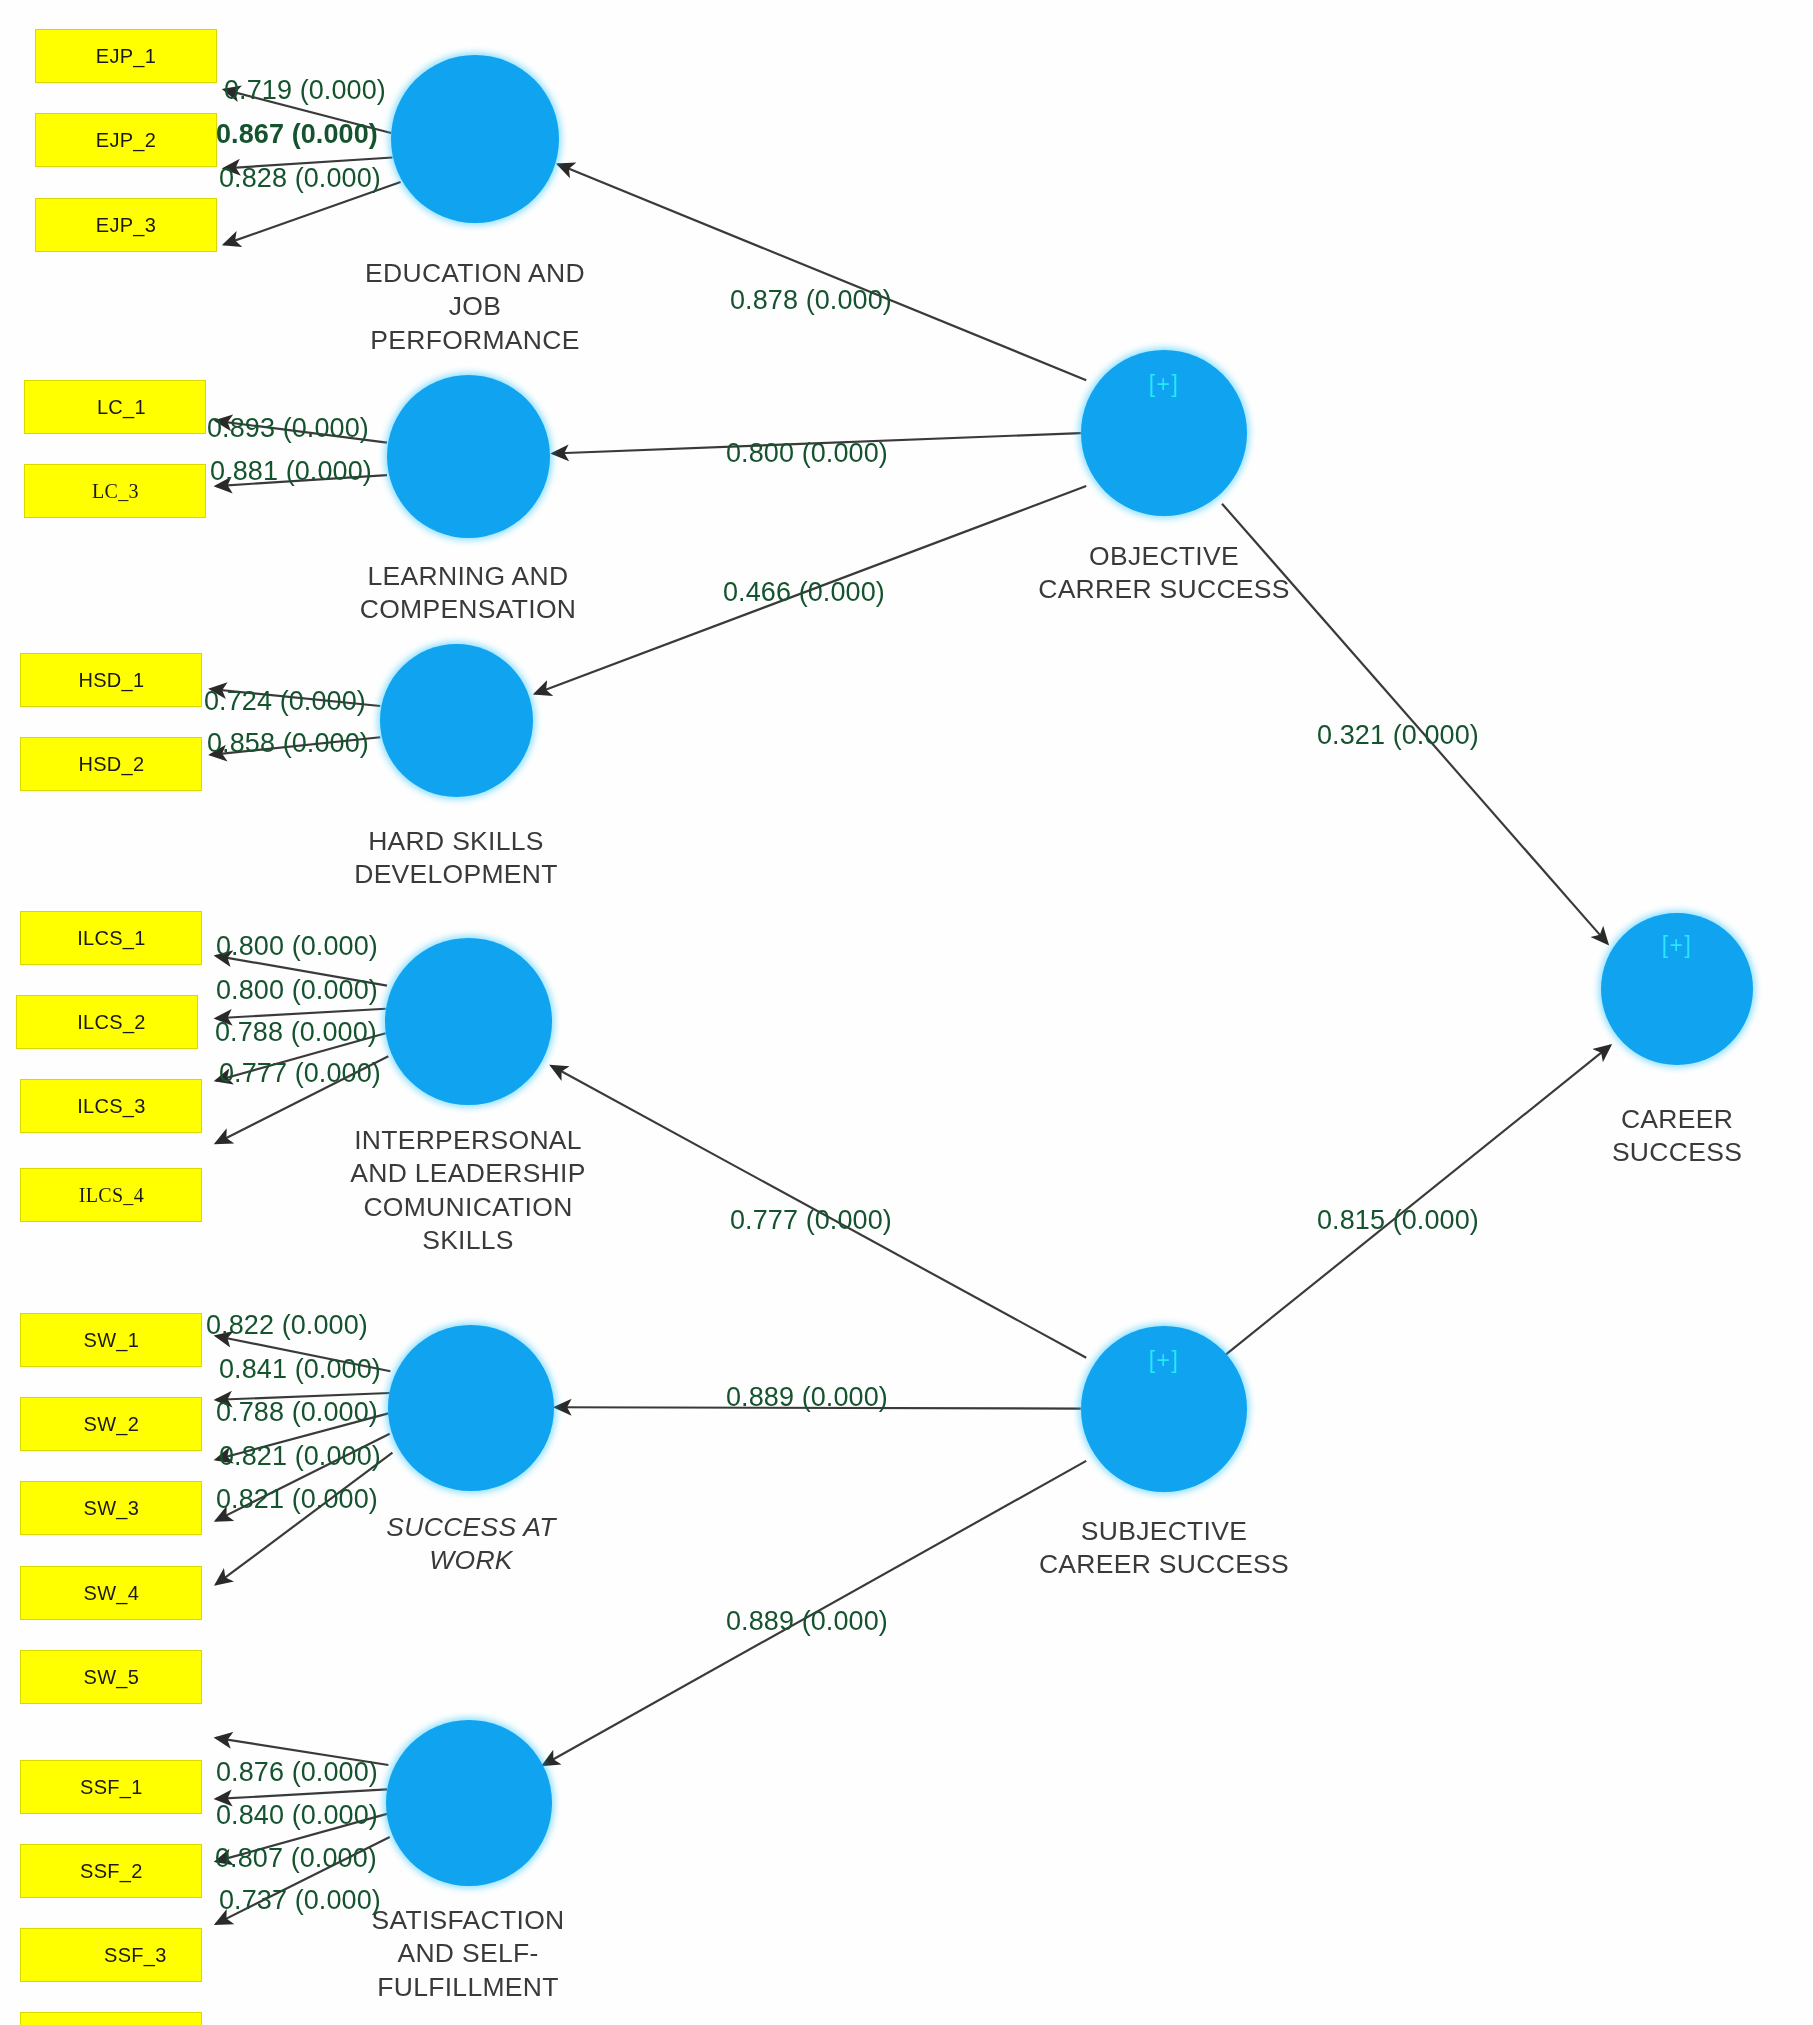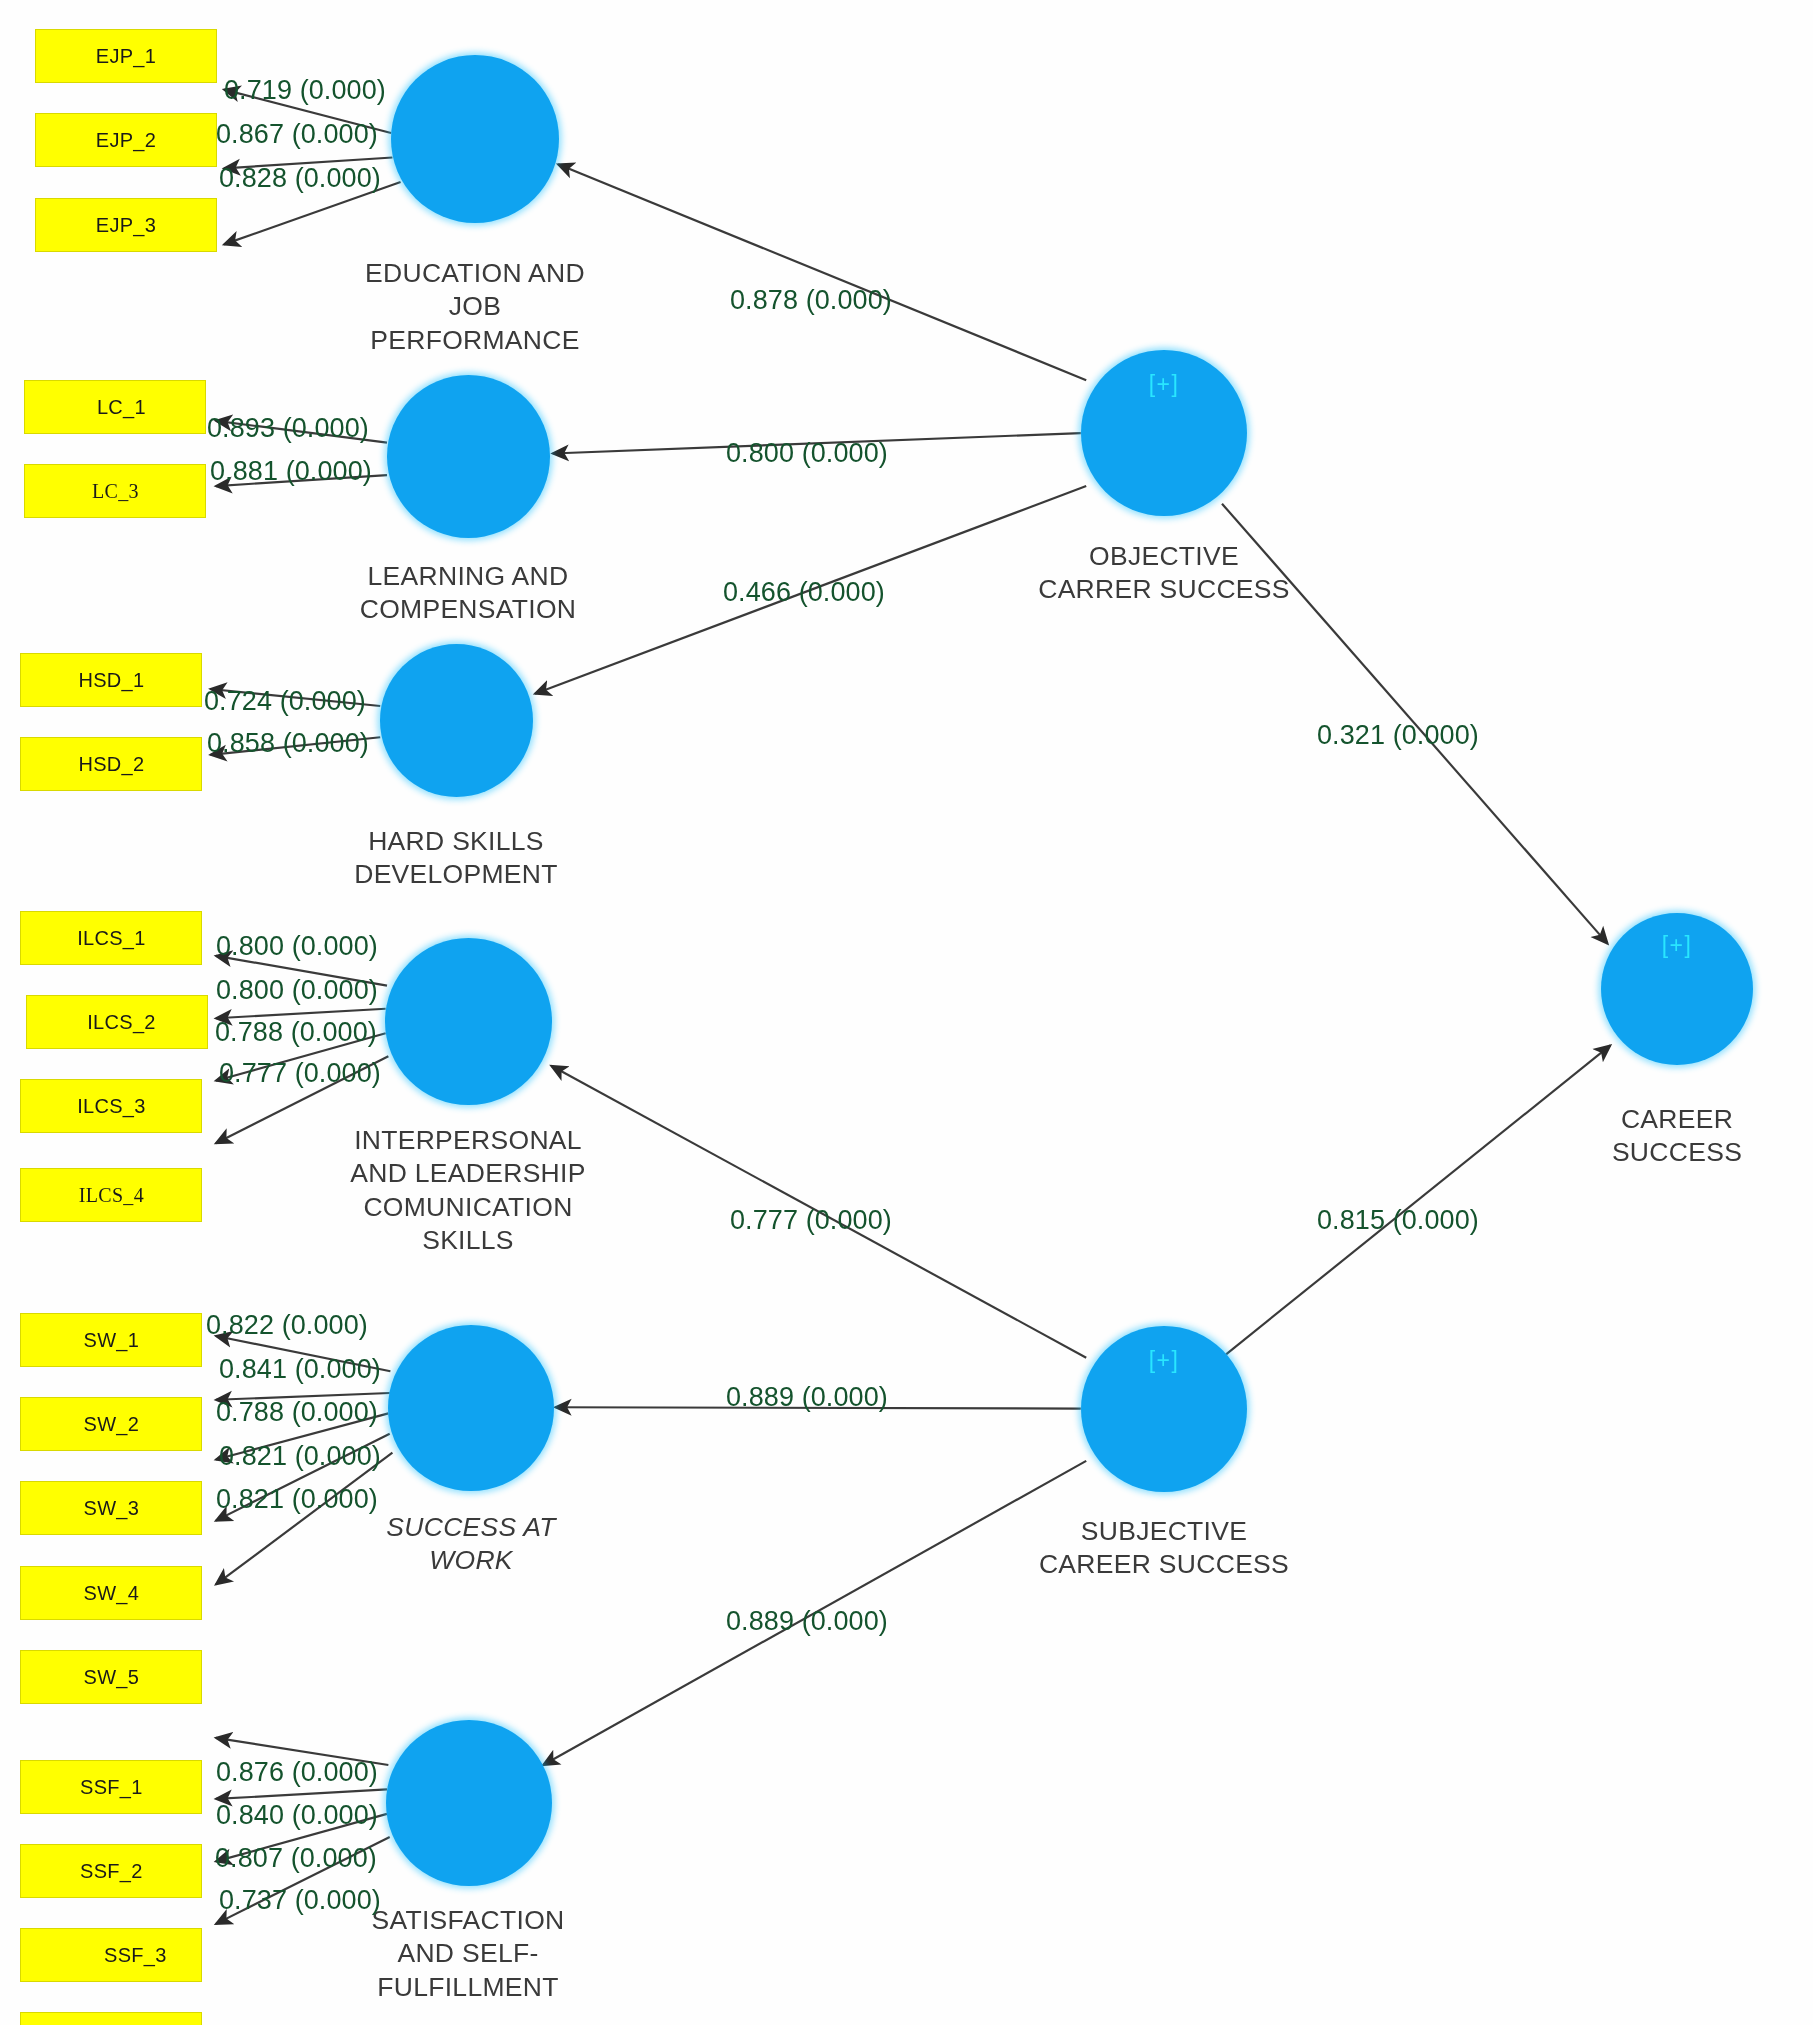--- a/index.html
+++ b/index.html
@@ -118,21 +118,21 @@
 
   <div id="indicator-layer">
       <div class="ind-box" style="left: 35px; top: 29px;">EJP_1</div>
       <div class="ind-box" style="left: 35px; top: 113px;">EJP_2</div>
       <div class="ind-box" style="left: 35px; top: 198px;">EJP_3</div>
       <div class="ind-box" style="left: 24.4px; top: 380px; padding-left: 12px;">LC_1</div>
       <div class="ind-box" style="left: 24.4px; top: 464px; font-family: Liberation Serif, serif;">LC_3</div>
       <div class="ind-box" style="left: 20.4px; top: 653px;">HSD_1</div>
       <div class="ind-box" style="left: 20.4px; top: 737px;">HSD_2</div>
       <div class="ind-box" style="left: 20.4px; top: 911px;">ILCS_1</div>
-      <div class="ind-box" style="left: 26px; top: 995px; padding-left: 9px;">ILCS_2</div>
+      <div class="ind-box" style="left: 16px; top: 995px; padding-left: 9px;">ILCS_2</div>
       <div class="ind-box" style="left: 20.4px; top: 1079px;">ILCS_3</div>
       <div class="ind-box" style="left: 20.4px; top: 1168px; font-family: Liberation Serif, serif;">ILCS_4</div>
       <div class="ind-box" style="left: 20.4px; top: 1313px;">SW_1</div>
       <div class="ind-box" style="left: 20.4px; top: 1397px;">SW_2</div>
       <div class="ind-box" style="left: 20.4px; top: 1481px;">SW_3</div>
       <div class="ind-box" style="left: 20.4px; top: 1566px;">SW_4</div>
       <div class="ind-box" style="left: 20.4px; top: 1650px;">SW_5</div>
       <div class="ind-box" style="left: 20.4px; top: 1760px;">SSF_1</div>
       <div class="ind-box" style="left: 20.4px; top: 1844px;">SSF_2</div>
       <div class="ind-box" style="left: 20.4px; top: 1928px; padding-left: 48px;">SSF_3</div>
@@ -171,21 +171,21 @@
       </div>
       <div class="lv-label" style="left: 1164px; top: 1515px;">SUBJECTIVE
 CAREER SUCCESS</div>
       <div class="lv-circle" style="left: 1601px; top: 913px; width: 152px; height: 152px;">
         <span class="lv-badge">[+]</span>
       </div>
       <div class="lv-label" style="left: 1677px; top: 1103px;">CAREER SUCCESS</div>
     </div>
   <div id="coef-layer">
       <div class="coef" style="left: 224px; top: 75px;">0.719 (0.000)</div>
-      <div class="coef" style="left: 216px; top: 119px;">0.867 (0.000)</div>
+      <div class="coef" style="left: 216px; top: 119px; font-weight: bold;">0.867 (0.000)</div>
       <div class="coef" style="left: 219px; top: 163px;">0.828 (0.000)</div>
       <div class="coef" style="left: 207px; top: 413px;">0.893 (0.000)</div>
       <div class="coef" style="left: 210px; top: 456px;">0.881 (0.000)</div>
       <div class="coef" style="left: 204px; top: 686px;">0.724 (0.000)</div>
       <div class="coef" style="left: 207px; top: 728px;">0.858 (0.000)</div>
       <div class="coef" style="left: 216px; top: 931px;">0.800 (0.000)</div>
       <div class="coef" style="left: 216px; top: 975px;">0.800 (0.000)</div>
       <div class="coef" style="left: 215px; top: 1017px;">0.788 (0.000)</div>
       <div class="coef" style="left: 219px; top: 1058px;">0.777 (0.000)</div>
       <div class="coef" style="left: 206px; top: 1310px;">0.822 (0.000)</div>

